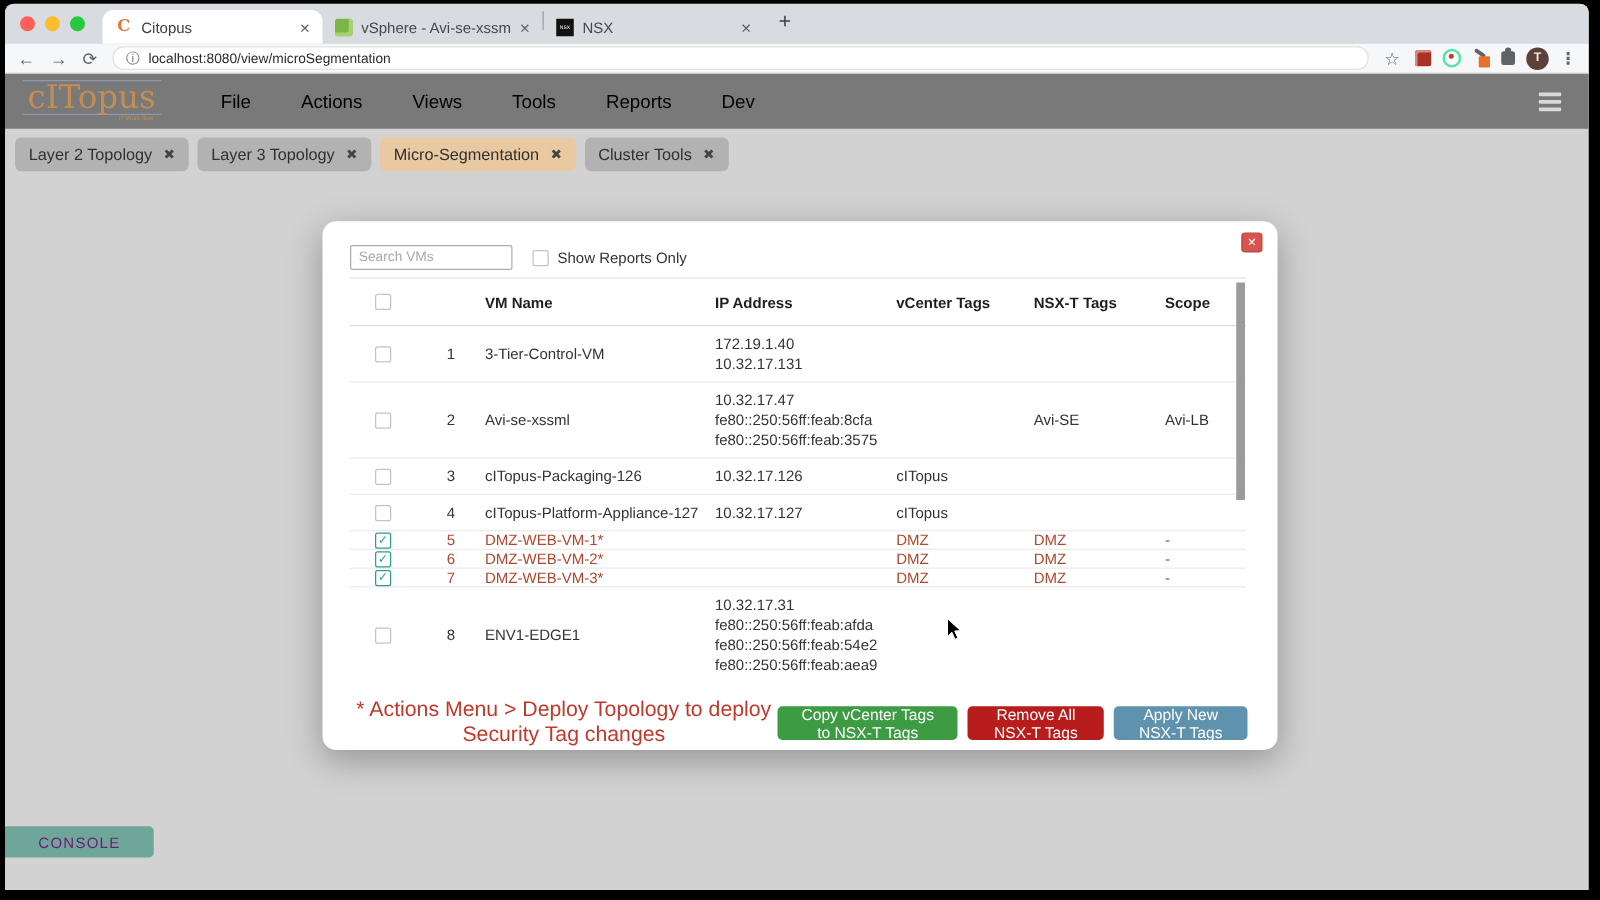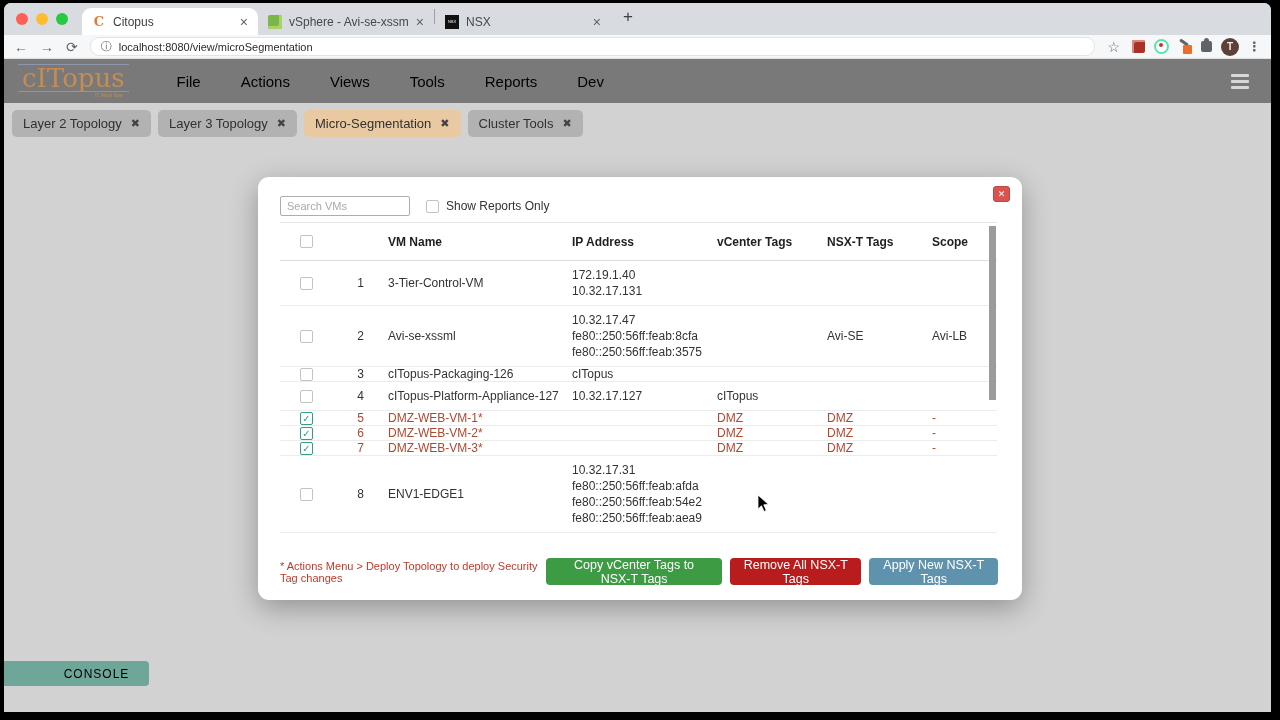--- a/index.html
+++ b/index.html
@@ -81,29 +81,29 @@
         align-items:center;border-bottom:1px solid #ececec;font-size:12px;color:#333;}
   .trow.thead{height:37px;font-weight:bold;color:#1f1f1f;border-bottom:1px solid #dcdcdc;}
   .trow .c-cb{padding-left:20px;}
   .trow .c-num{text-align:right;padding-right:8px;}
   .trow .c-name{padding-left:16px;}
   .trow .c-ips{line-height:16px;padding:6px 0;}
   .trow.red{color:#b0472f;}
   .scrollthumb{position:absolute;right:1px;top:3px;width:7px;height:174px;background:#9b9b9b;}
 
   .mfooter{position:absolute;left:22px;right:24px;top:381px;display:flex;align-items:center;}
-  .footnote{font-size:11px;color:#c0392b;}
+  .footnote{font-size:17px;color:#c0392b;text-align:center;}
   .mbuttons{margin-left:auto;display:flex;gap:8px;justify-content:flex-end;}
   .mbtn{height:27px;border:none;border-radius:4px;color:#fff;font-size:12.5px;padding:0 13px;
         font-family:inherit;}
 
   
-  .consolebtn{position:absolute;left:0;top:658px;width:105px;height:25px;background:#6fa69a;
-              color:#000000;font-size:12px;letter-spacing:1px;display:flex;align-items:center;
-              justify-content:center;border-radius:0 4px 4px 0;padding-left:40px;}
+  .consolebtn{position:absolute;left:0;top:658px;width:119px;height:25px;background:#6fa69a;
+              color:#701a75;font-size:12px;letter-spacing:1px;display:flex;align-items:center;
+              justify-content:center;border-radius:0 4px 4px 0;}
   #cursor{position:absolute;left:757px;top:494px;z-index:50;}
 </style>
 </head>
 <body>
 
 <div id="window">
 
   <div class="tabstrip">
     <div class="traffic">
       <span class="dot red"></span>
@@ -240,20 +240,23 @@
             <span></span>
             <span>Avi-SE</span>
             <span>Avi-LB</span>
           </div>
           <div class="trow">
             <span class="c-cb">
               <span class="cbx"></span>
             </span>
             <span class="c-num">3</span>
             <span class="c-name">cITopus-Packaging-126</span>
+            <span class="c-ips">
+              <div>10.32.17.126</div>
+            </span>
             <span>cITopus</span>
             <span></span>
             <span></span>
           </div>
           <div class="trow">
             <span class="c-cb">
               <span class="cbx"></span>
             </span>
             <span class="c-num">4</span>
             <span class="c-name">cITopus-Platform-Appliance-127</span>

